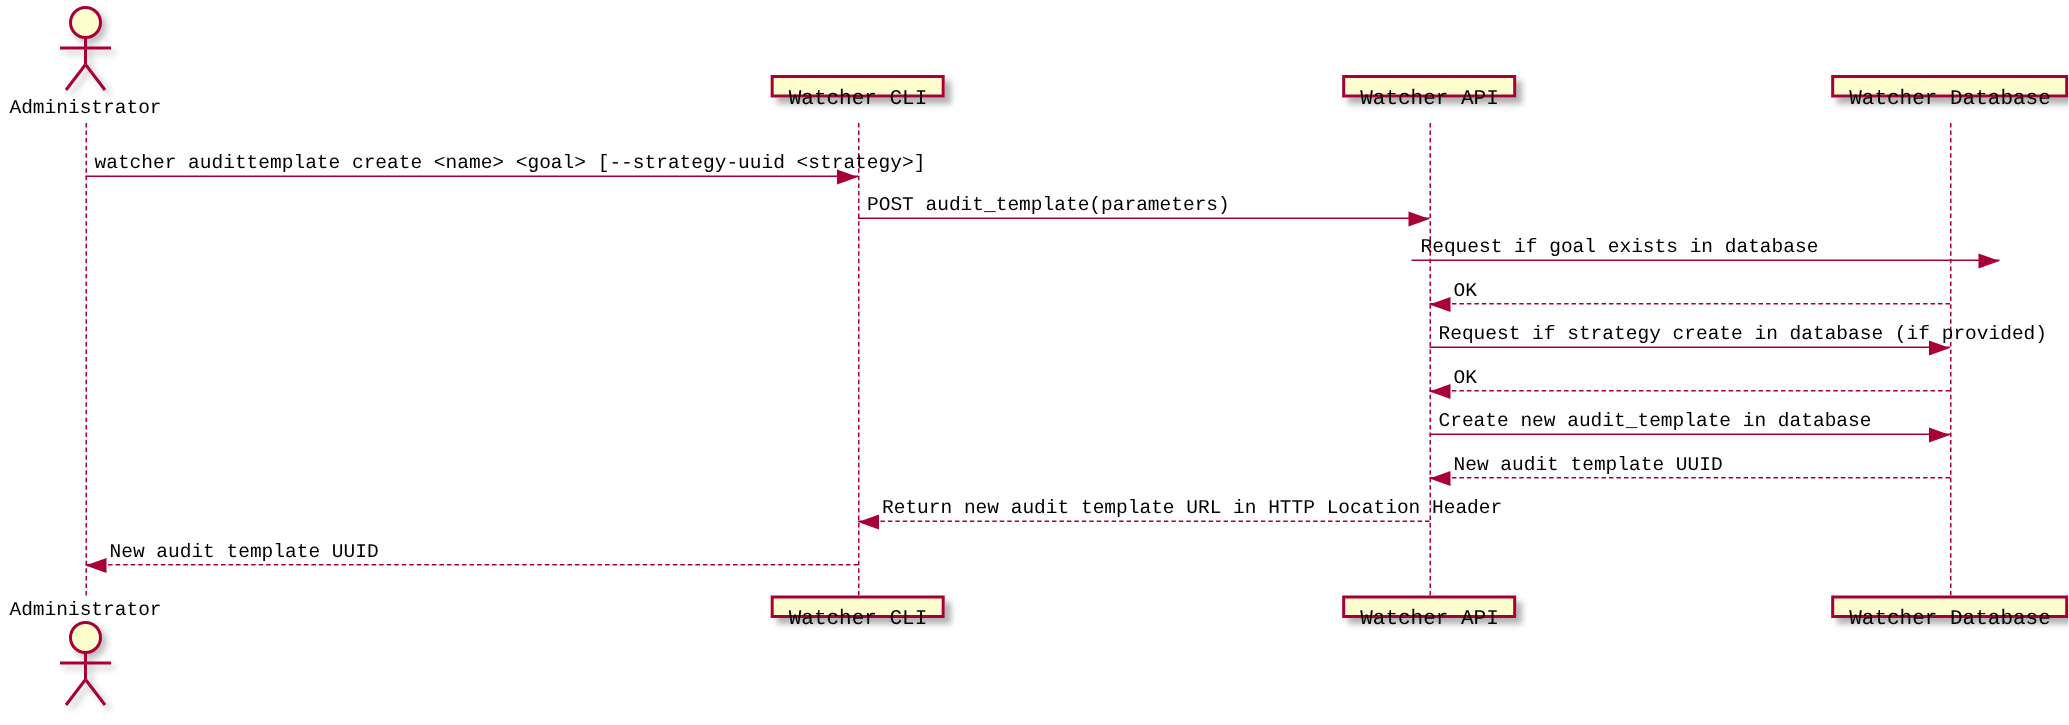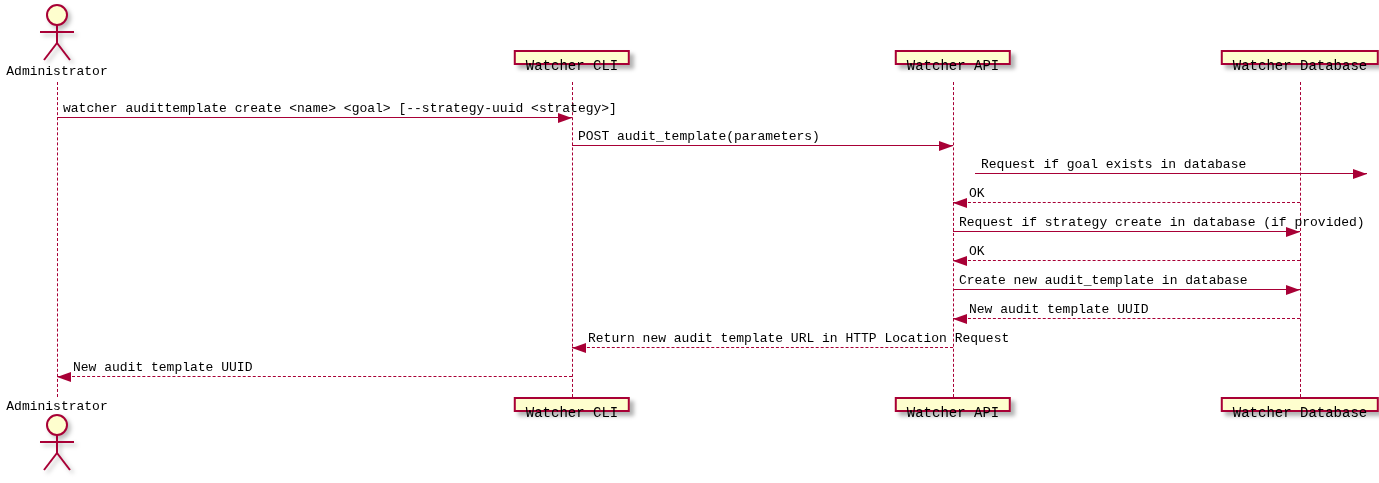--- a/index.html
+++ b/index.html
@@ -82,21 +82,21 @@
     <div class="message" style="left: 57px; top: 100px; width: 515px;">
       <div class="msg-label" style="left: 6px;">watcher audittemplate create &lt;name&gt; &lt;goal&gt; [--strategy-uuid &lt;strategy&gt;]</div>
       <div class="msg-line "></div>
       <div class="arrow right"></div>
     </div>
     <div class="message" style="left: 572px; top: 128px; width: 381px;">
       <div class="msg-label" style="left: 6px;">POST audit_template(parameters)</div>
       <div class="msg-line "></div>
       <div class="arrow right"></div>
     </div>
-    <div class="message" style="left: 975px; top: 156px; width: 347px; padding-left: 45px;">
+    <div class="message" style="left: 941px; top: 156px; width: 347px; padding-left: 45px;">
       <div class="msg-label" style="left: 6px;">Request if goal exists in database</div>
       <div class="msg-line "></div>
       <div class="arrow right"></div>
     </div>
     <div class="message" style="left: 953px; top: 185px; width: 347px;">
       <div class="msg-label" style="left: 16px;">OK</div>
       <div class="msg-line dashed"></div>
       <div class="arrow left"></div>
     </div>
     <div class="message" style="left: 953px; top: 214px; width: 347px;">
@@ -113,21 +113,21 @@
       <div class="msg-label" style="left: 6px;">Create new audit_template in database</div>
       <div class="msg-line "></div>
       <div class="arrow right"></div>
     </div>
     <div class="message" style="left: 953px; top: 301px; width: 347px;">
       <div class="msg-label" style="left: 16px;">New audit template UUID</div>
       <div class="msg-line dashed"></div>
       <div class="arrow left"></div>
     </div>
     <div class="message" style="left: 572px; top: 330px; width: 381px;">
-      <div class="msg-label" style="left: 16px;">Return new audit template URL in HTTP Location Request</div>
+      <div class="msg-label" style="left: 16px;">Return new audit template URL in HTTP Location Header</div>
       <div class="msg-line dashed"></div>
       <div class="arrow left"></div>
     </div>
     <div class="message" style="left: 57px; top: 359px; width: 515px;">
       <div class="msg-label" style="left: 16px;">New audit template UUID</div>
       <div class="msg-line dashed"></div>
       <div class="arrow left"></div>
     </div>
   </div>
 

